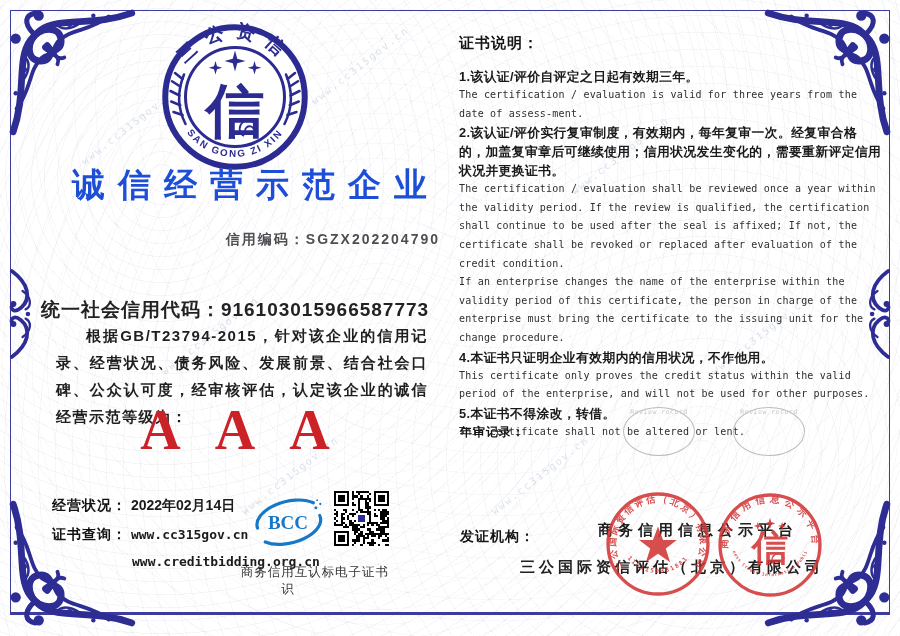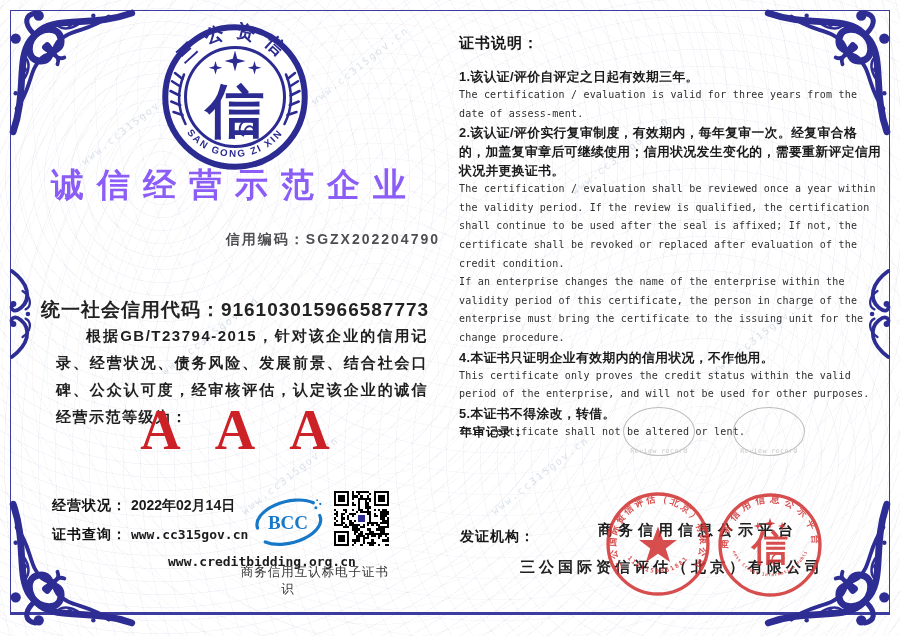--- a/index.html
+++ b/index.html
@@ -19,56 +19,56 @@
   .frame{
     position:absolute;left:10px;top:10px;width:878px;height:601px;
     border:1.6px solid #3c3c9e;border-bottom-width:3px;pointer-events:none;
   }
   .orn{position:absolute;pointer-events:none;}
   .wm{position:absolute;font-family:"DejaVu Sans Mono",monospace;font-size:10px;
       color:rgba(140,160,190,0.30);transform:rotate(-38deg);letter-spacing:2px;pointer-events:none;}
 
   
   .logo-box{position:absolute;left:160px;top:22px;width:150px;height:150px;}
-  .cert-title{position:absolute;left:30px;top:163px;width:410px;text-align:center;
+  .cert-title{position:absolute;left:30px;top:163px;width:410px;text-align:right;
     font-family:"DejaVu Serif","Liberation Serif",serif;font-weight:700;
-    font-size:33px;letter-spacing:13px;color:#8b5cf6;white-space:nowrap;}
+    font-size:33px;letter-spacing:13px;color:#1d4ed8;white-space:nowrap;}
   .credit-code{position:absolute;left:30px;top:231px;width:410px;text-align:right;
     font-size:14px;letter-spacing:2px;color:#4e4e52;font-weight:600;}
   .uscc{position:absolute;left:30px;top:297px;width:410px;text-align:center;
     font-size:19px;letter-spacing:1px;color:#222;font-weight:700;}
   .body-par{position:absolute;left:56px;top:322px;width:372px;
     font-size:15px;line-height:27px;letter-spacing:1.5px;text-align:justify;
     text-indent:2em;color:#1f1f1f;font-weight:600;}
   .rating{position:absolute;left:30px;top:398px;width:410px;text-align:center;
     font-family:"Liberation Serif","DejaVu Serif",serif;font-weight:700;
     font-size:56px;letter-spacing:34px;text-indent:34px;color:#cc2127;}
   .info{position:absolute;left:52px;top:497px;font-size:14px;}
   .info .row{margin-bottom:11px;white-space:nowrap;}
   .info .lbl{font-weight:700;color:#111;letter-spacing:1px;}
   .info .val{color:#1b1b1b;font-weight:600;}
   .info .url{font-family:"DejaVu Sans Mono",monospace;font-size:13px;font-weight:700;}
-  .url2{margin-left:116px;margin-top:-2px;}
+  .url2{margin-left:80px;margin-top:-2px;}
   .bcc-box{position:absolute;left:250px;top:496px;width:76px;height:54px;}
   .bcc-label{position:absolute;left:238px;top:564px;width:100px;text-align:center;
     font-size:12.5px;color:#333;letter-spacing:1px;}
   .qr-box{position:absolute;left:334px;top:491px;width:55px;height:55px;background:#fff;}
   .qr-label{position:absolute;left:330px;top:564px;width:64px;text-align:center;
     font-size:12.5px;color:#333;letter-spacing:1px;}
 
   
   .instructions{position:absolute;left:459px;top:34px;width:424px;}
   .instructions h3{margin:0 0 14px 0;font-size:15px;letter-spacing:1px;color:#151515;}
   .item-zh{font-size:12.8px;font-weight:700;color:#1a1a1a;line-height:19px;letter-spacing:0.4px;}
   .item-en{font-family:"DejaVu Sans Mono",monospace;font-size:10px;color:#2e2e2e;
     line-height:18.6px;letter-spacing:0.2px;}
   .annual{position:absolute;left:460px;top:424px;font-size:12px;font-weight:700;
     letter-spacing:1px;color:#161616;}
   .oval{position:absolute;width:70px;height:47px;border:1px solid #bcbcbc;border-radius:50%;
-    display:flex;align-items:flex-end;justify-content:center;
+    display:flex;align-items:flex-start;justify-content:center;
     font-family:"DejaVu Sans Mono",monospace;font-size:6.5px;color:#c8c8c8;letter-spacing:0.5px;}
   .oval1{left:623px;top:407px;}
   .oval2{left:733px;top:407px;}
   .issuer-label{position:absolute;left:460px;top:528px;font-size:14px;font-weight:700;
     letter-spacing:1px;color:#161616;}
   .issuer-line1{position:absolute;left:598px;top:521px;font-size:15px;color:#202020;
     letter-spacing:5px;white-space:nowrap;font-weight:600;}
   .issuer-line2{position:absolute;left:520px;top:558px;font-size:15px;color:#202020;
     letter-spacing:4px;white-space:nowrap;font-weight:600;}
   .seal{position:absolute;width:108px;height:108px;opacity:0.87;pointer-events:none;}

